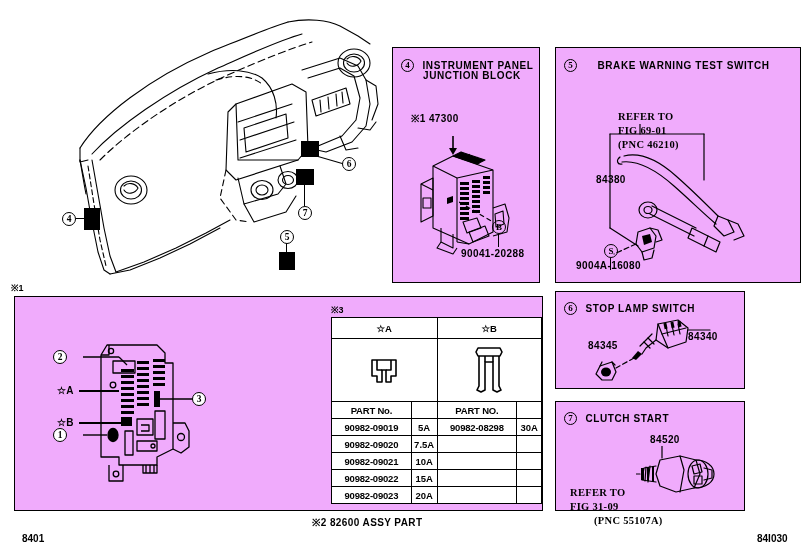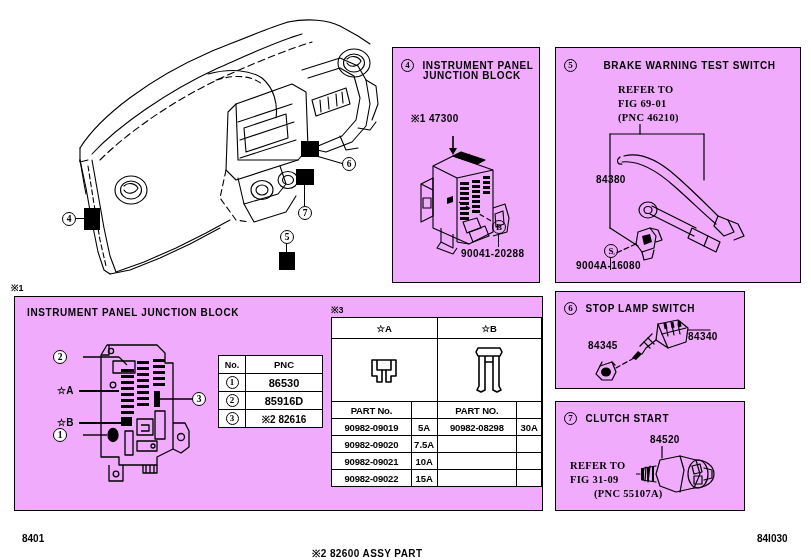--- a/index.html
+++ b/index.html
@@ -54,20 +54,21 @@
     font-weight: 700;
     letter-spacing: 0.4px;
     white-space: nowrap;
     line-height: 12px;
   }
   .lbl-serif {
     font-family: "Liberation Serif", serif;
     font-weight: 700;
     font-size: 10.5px;
     letter-spacing: 0.3px;
+    margin-top: 27px;
   }
   .tiny {
     position: absolute;
     font-size: 9px;
     font-weight: 700;
     white-space: nowrap;
   }
   
   .blk {
     position: absolute;
@@ -286,21 +287,21 @@
     <div style="position:absolute; left:99px; top:172px; width:14px; height:14px; border:1.3px solid #000;
                 border-radius:50%; font-size:9px; font-weight:700; text-align:center; line-height:12px;
                 font-family:'Liberation Serif',serif; box-sizing:border-box;">B</div>
     <div class="leader" style="left:105px; top:186px; width:1.4px; height:13px;"></div>
     <div class="lbl" style="left:68px; top:200px;">90041-20288</div>
   </div>
 
   <div class="panel" style="left:555px; top:47px; width:246px; height:236px;">
     <div style="position:absolute; left:8px; top:8px;">
       <span class="circle-num">5</span>
-      <span class="panel-title" style="position:relative; left:22px; top:-1px;text-align:right;">BRAKE WARNING TEST SWITCH</span>
+      <span class="panel-title" style="position:relative; left:16px; top:-1px;text-align:right;">BRAKE WARNING TEST SWITCH</span>
     </div>
 
     <div class="lbl lbl-serif" style="left:62px; top:36px;">REFER TO</div>
     <div class="lbl lbl-serif" style="left:62px; top:50px;">FIG 69-01</div>
     <div class="lbl lbl-serif" style="left:62px; top:64px;">(PNC 46210)</div>
 
     <div class="sv" style="left:36px; top:76px;">
       <svg width="190" height="140" viewBox="0 0 190 140">
         <g fill="none" stroke="#000" stroke-width="1.2" stroke-linejoin="round" stroke-linecap="round">
 
@@ -430,21 +431,20 @@
     </div>
 
     <div class="lbl lbl-serif" style="left:14px; top:58px;">REFER TO</div>
     <div class="lbl lbl-serif" style="left:14px; top:72px;">FIG 31-09</div>
     <div class="lbl lbl-serif" style="left:14px; top:86px;padding-left:24px;">(PNC 55107A)</div>
   </div>
 
   <div class="tiny" style="left:11px; top:281px;">※1</div>
 
   <div class="panel" style="left:14px; top:296px; width:529px; height:215px;">
-    <div class="panel-title" style="left:12px; top:10px;">INSTRUMENT PANEL JUNCTION BLOCK</div>
 
     <div class="sv" style="left:46px; top:42px;">
       <svg width="140" height="150" viewBox="0 0 140 150">
         <g fill="none" stroke="#000" stroke-width="1.3" stroke-linejoin="round">
 
           <path d="M46 6 L96 6 L104 14 L104 24 L112 24 L112 110 L96 118 L96 126 L58 126 L58 118 L40 118 L40 16 Z"></path>
 
           <path d="M48 6 L48 16 L40 16"></path>
           <circle cx="50" cy="12" r="2.6"></circle>
 
@@ -511,46 +511,20 @@
         </g>
       </svg>
     </div>
 
     <div class="callout" style="left:38px; top:53px;">2</div>
     <div class="callout" style="left:38px; top:131px;">1</div>
     <div class="callout" style="left:177px; top:95px;">3</div>
     <div class="lbl" style="left:42px; top:88px;">☆A</div>
     <div class="lbl" style="left:42px; top:120px;">☆B</div>
 
-    <table class="grid pnc-tbl" style="left:203px; top:58px;">
-      <tbody>
-          <tr>
-        <td class="c-no" style="font-size:9px;">No.</td>
-        <td class="c-pnc" style="font-size:9.5px;">PNC</td>
-      </tr>
-      <tr>
-        <td class="c-no">
-          <span class="circle-num">1</span>
-        </td>
-        <td class="c-pnc">86530</td>
-      </tr>
-      <tr>
-        <td class="c-no">
-          <span class="circle-num">2</span>
-        </td>
-        <td class="c-pnc">85916D</td>
-      </tr>
-      <tr>
-        <td class="c-no">
-          <span class="circle-num">3</span>
-        </td>
-        <td class="c-pnc" style="font-size:10px;">※2 82616</td>
-      </tr>
-    </tbody>
-      </table>
 
     <div class="tiny" style="left:316px; top:6px;">※3</div>
 
     <table class="grid fuse-tbl" style="left:316px; top:20px;">
       <tbody>
           <tr>
         <td class="star-head" colspan="2">☆A</td>
         <td class="star-head" colspan="2">☆B</td>
       </tr>
       <tr>
@@ -601,22 +575,28 @@
         <td class="fuse-amp">10A</td>
         <td class="fuse-pn"></td>
         <td class="fuse-amp"></td>
       </tr>
       <tr>
         <td class="fuse-pn">90982-09022</td>
         <td class="fuse-amp">15A</td>
         <td class="fuse-pn"></td>
         <td class="fuse-amp"></td>
       </tr>
+      <tr>
+        <td class="fuse-pn">90982-09023</td>
+        <td class="fuse-amp">20A</td>
+        <td class="fuse-pn"></td>
+        <td class="fuse-amp"></td>
+      </tr>
     </tbody>
       </table>
   </div>
 
-  <div class="footnote" style="left:312px; top:515px;margin-top:31px;">※2 82600 ASSY PART</div>
+  <div class="footnote" style="left:312px; top:515px;">※2 82600 ASSY PART</div>
 
   <div class="corner" style="left:22px; top:533px;">8401</div>
   <div class="corner" style="left:757px; top:533px;">84I030</div>
 
 </div>
 
 </body></html>

